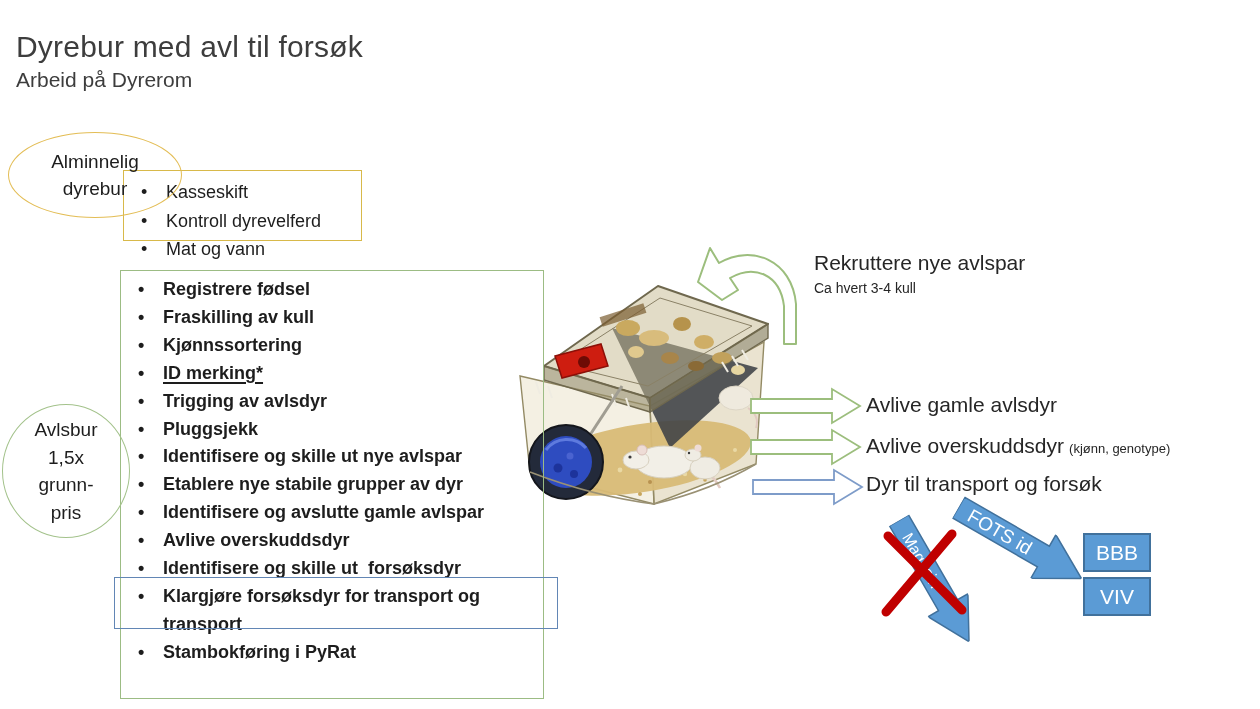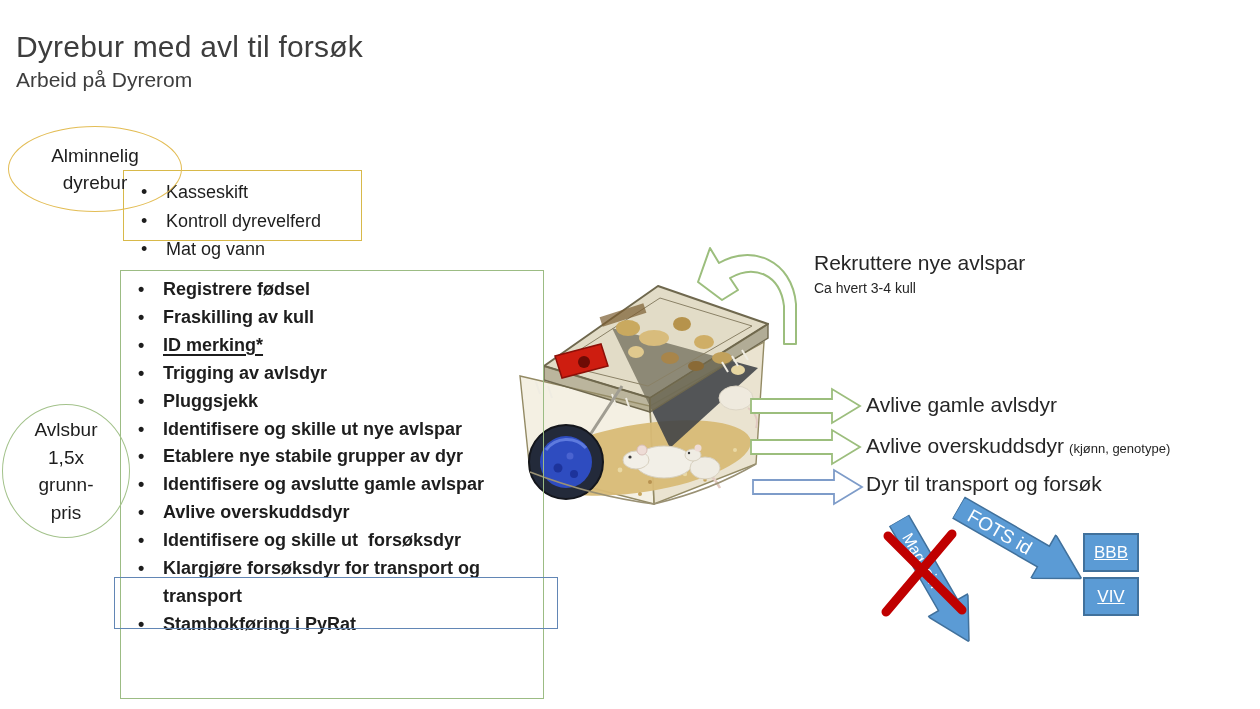--- a/index.html
+++ b/index.html
@@ -8,21 +8,21 @@
     font-family:"Liberation Sans","DejaVu Sans",sans-serif;color:#222;
   }
   .abs{position:absolute;}
   
   .title-wrap{left:16px;top:30px;width:1260px;text-align:left;}
   .title{font-size:30px;font-weight:400;color:#3d3d3d;letter-spacing:.2px;}
   .subtitle{font-size:21px;font-weight:400;color:#3d3d3d;margin-top:4px;}
   
   .ellipse{border-radius:50%;display:flex;align-items:center;justify-content:center;
     text-align:center;white-space:pre-line;background:transparent;z-index:6;}
-  .ellipse.gold{left:8px;top:126px;width:172px;height:84px;border:1.6px solid #E3BD55;
+  .ellipse.gold{left:8px;top:132px;width:172px;height:84px;border:1.6px solid #E3BD55;
     font-size:19px;line-height:27px;color:#1d1d1d;}
   .ellipse.green{left:2px;top:404px;width:126px;height:132px;border:1.5px solid #A3C28B;
     font-size:19px;line-height:27.5px;color:#1d1d1d;}
   
   .box{background:transparent;z-index:5;box-sizing:border-box;}
   .gold-box{left:123px;top:170px;width:239px;height:71px;border:1.3px solid #D8B94A;}
   .green-box{left:120px;top:270px;width:424px;height:429px;border:1.3px solid #9CBC84;}
   .blue-overlay{left:114px;top:577px;width:444px;height:52px;border:1.5px solid #6286B5;z-index:7;}
   ul.blist{list-style:none;margin:0;padding:0;}
   .gold-box ul.blist{padding-top:7px;}
@@ -33,23 +33,23 @@
   ul.blist li::before{content:"\2022";position:absolute;left:17px;top:0;}
   ul.blist li.u{text-decoration:underline;text-underline-offset:3px;text-decoration-thickness:1.5px;}
   
   .recruit-label{left:814px;top:251px;font-size:21px;color:#262626;}
   .recruit-note{left:814px;top:280px;font-size:14px;color:#262626;}
   
   .out-label{font-size:21px;color:#262626;white-space:nowrap;}
   .out-note{font-size:13px;color:#262626;margin-left:5px;}
   
   .rot-arrow{transform-origin:center center;z-index:3;}
-  .dest-box{width:56px;height:39px;background:#5B9BD5;border:2px solid #41719C;
+  .dest-box{width:68px;height:39px;background:#5B9BD5;border:2px solid #41719C;
     box-sizing:border-box;display:flex;align-items:center;justify-content:center;
-    color:#fff;font-size:17px;z-index:4;text-decoration:underline;}
+    color:#fff;font-size:21px;z-index:4;}
   svg{display:block;}
   .z1{z-index:1}.z2{z-index:2}.z8{z-index:8}
 </style>
 </head>
 <body>
 
 <div id="canvas">
 
   <div class="abs title-wrap">
     <div class="title">Dyrebur med avl til forsøk</div>
@@ -73,20 +73,21 @@
     <span>Avlsbur
 1,5x
 grunn-
 pris</span>
   </div>
 
   <div class="abs box green-box">
     <ul class="blist">
         <li>Registrere fødsel</li>
         <li>Fraskilling av kull</li>
+        <li>Kjønnssortering</li>
         <li class="u">ID merking*</li>
         <li>Trigging av avlsdyr</li>
         <li>Pluggsjekk</li>
         <li>Identifisere og skille ut nye avlspar</li>
         <li>Etablere nye stabile grupper av dyr</li>
         <li>Identifisere og avslutte gamle avlspar</li>
         <li>Avlive overskuddsdyr</li>
         <li>Identifisere og skille ut  forsøksdyr</li>
         <li>Klargjøre forsøksdyr for transport og transport</li>
         <li>Stambokføring i PyRat</li>

